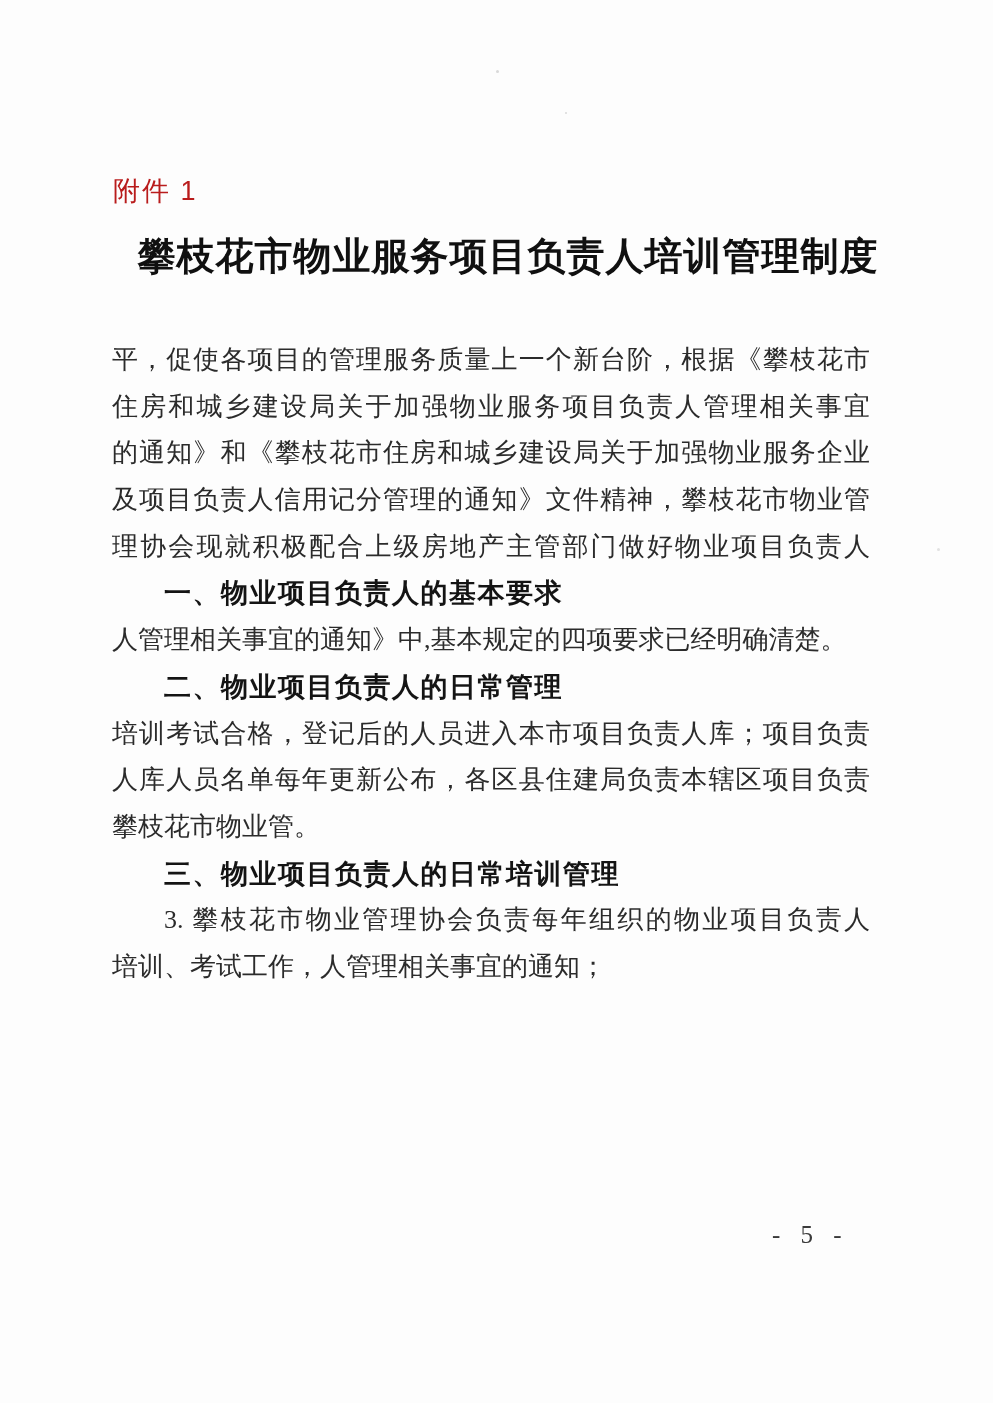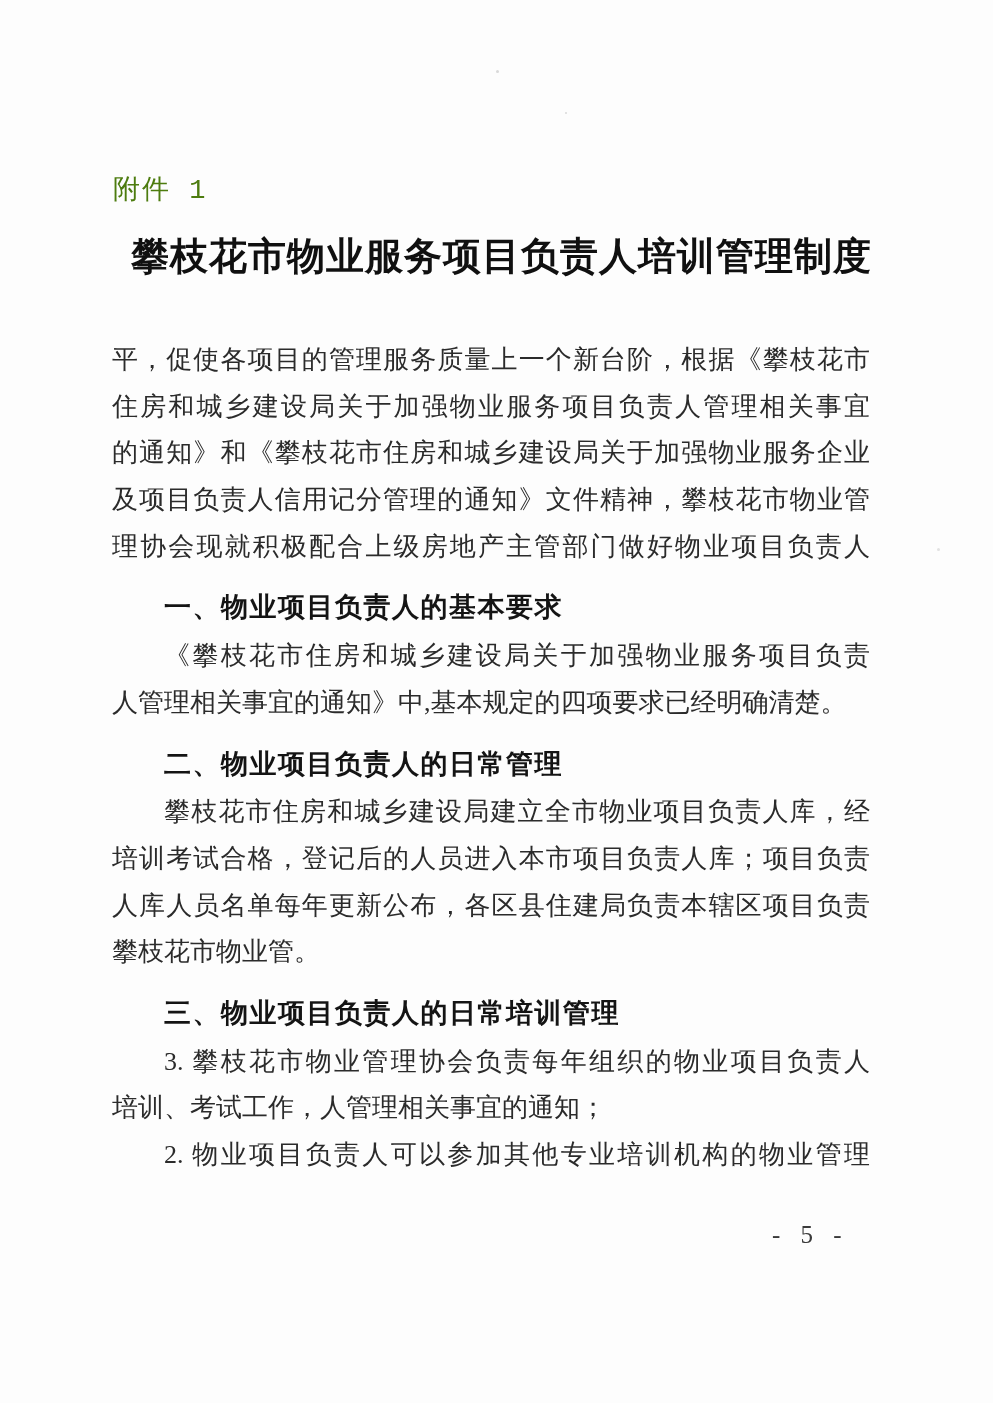--- a/index.html
+++ b/index.html
@@ -17,29 +17,29 @@
     color: #2b2b2b;
     font-family: "Liberation Serif", serif;
   }
   .attachment {
     position: absolute;
     top: 174px;
     left: 113px;
     font-size: 27px;
     line-height: 34px;
     letter-spacing: 2px;
-    color: #4d7c0f;
-    font-family: Liberation Mono, monospace;
+    color: #b91c1c;
+    font-family: Liberation Sans, sans-serif;
   }
   .title {
     position: absolute;
     top: 228px;
-    left: 112px;
+    left: 128px;
     width: 760px;
-    text-align: right;
+    text-align: center;
     font-size: 38px;
     font-weight: 700;
     line-height: 56px;
     letter-spacing: 1px;
     color: #101010;
     font-family: "Liberation Sans", sans-serif;
   }
   .bodytext {
     position: absolute;
     top: 337px;
@@ -54,28 +54,27 @@
     text-align: justify;
     white-space: normal;
   }
   .ln.jl {
     text-align-last: justify;
   }
   .ln.ind {
     text-indent: 52px;
   }
   .ln.head {
-    font-family: Liberation Mono, monospace;
+    font-family: Liberation Sans, sans-serif;
     font-weight: 700;
     font-size: 27px;
     color: #141414;
     letter-spacing: 1.5px;
     text-align: right;
     text-align-last: left;
-    margin-top: 16px;
   }
   .pagenum {
     position: absolute;
     top: 1221px;
     left: 772px;
     font-size: 25px;
     letter-spacing: 7px;
     color: #3a3a3a;
   }
   .speck {
@@ -103,34 +102,31 @@
   <div class="bodytext">
 
     <div class="ln jl">平，促使各项目的管理服务质量上一个新台阶，根据《攀枝花市</div>
     <div class="ln jl">住房和城乡建设局关于加强物业服务项目负责人管理相关事宜</div>
     <div class="ln jl">的通知》和《攀枝花市住房和城乡建设局关于加强物业服务企业</div>
     <div class="ln jl">及项目负责人信用记分管理的通知》文件精神，攀枝花市物业管</div>
     <div class="ln jl">理协会现就积极配合上级房地产主管部门做好物业项目负责人</div>
 
     <div class="ln head ind">一、物业项目负责人的基本要求</div>
 
-    <div class="ln ind jl">《攀枝花市住房和城乡建设局关于加强物业服务项目负责</div>
     <div class="ln">人管理相关事宜的通知》中,基本规定的四项要求已经明确清楚。</div>
 
     <div class="ln head ind">二、物业项目负责人的日常管理</div>
 
-    <div class="ln ind jl">攀枝花市住房和城乡建设局建立全市物业项目负责人库，经</div>
     <div class="ln jl">培训考试合格，登记后的人员进入本市项目负责人库；项目负责</div>
     <div class="ln jl">人库人员名单每年更新公布，各区县住建局负责本辖区项目负责</div>
     <div class="ln">攀枝花市物业管。</div>
 
     <div class="ln head ind">三、物业项目负责人的日常培训管理</div>
 
     <div class="ln ind jl">3. 攀枝花市物业管理协会负责每年组织的物业项目负责人</div>
     <div class="ln">培训、考试工作，人管理相关事宜的通知；</div>
 
-    <div class="ln ind jl">2. 物业项目负责人可以参加其他专业培训机构的物业管理</div>
 
   </div>
 
   <div class="pagenum">- 5 -</div>
 
 </div>
 
 </body></html>

